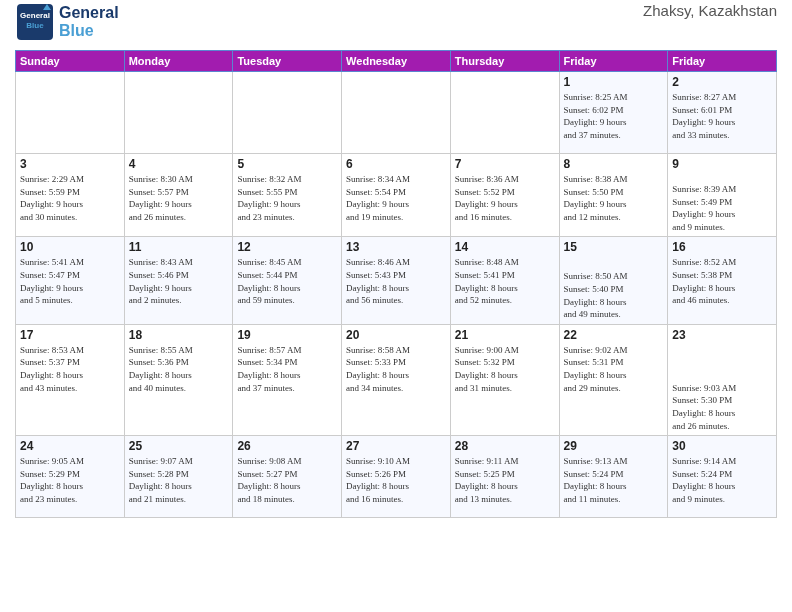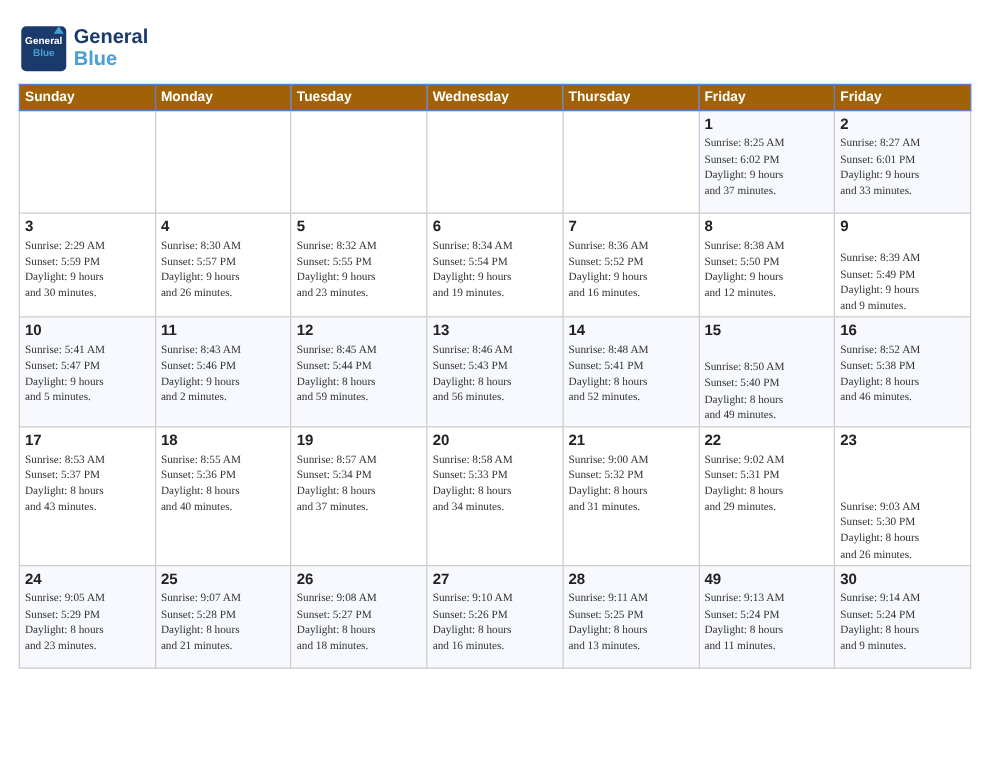--- a/index.html
+++ b/index.html
@@ -1,31 +1,31 @@
 <!DOCTYPE html>
 <html><head>
   <meta charset="utf-8">
   <style>
     * { margin: 0; padding: 0; box-sizing: border-box; }
     body { font-family: Arial, sans-serif; background: #fff; width: 792px; height: 612px; overflow: hidden; }
 
-    .page { width: 792px; height: 604px; padding: 19px 15px; }
+    .page { width: 792px; height: 604px; padding: 2px 15px; }
 
     .header { display: flex; justify-content: space-between; align-items: flex-start; margin-bottom: 8px; }
 
     .logo { display: flex; align-items: center; gap: 4px; }
 
     .title-block { text-align: right; }
     .month-title { font-size: 32px; color: #333; font-weight: 300; }
     .location { font-size: 15px; color: #555; }
 
     .calendar { width: 100%; border-collapse: collapse; table-layout: fixed; }
 
     .calendar th {
-      background: #a16207;
+      background: #a21caf;
       color: #fff;
       font-size: 11px;
       font-weight: bold;
       padding: 4px 4px;
       text-align: left;
       border: 1px solid #5a85d0;
     }
 
     .calendar td {
       border: 1px solid #ccc;
@@ -56,20 +56,21 @@
         <text x="20" y="16" text-anchor="middle" fill="white" font-size="8" font-weight="bold">General</text>
         <text x="20" y="26" text-anchor="middle" fill="#4a9fd4" font-size="8" font-weight="bold">Blue</text>
         <polygon points="28,8 36,8 32,2" fill="#4a9fd4"></polygon>
       </svg>
       <div>
         <div style="font-size:16px;font-weight:bold;color:#1a3a6b;">General</div>
         <div style="font-size:16px;font-weight:bold;color:#4a9fd4;">Blue</div>
       </div>
     </div>
     <div class="title-block">
+      <div class="location">Zhaksy, Kazakhstan</div>
     </div>
   </div>
 
   <table class="calendar">
     <thead>
       <tr>
         <th>Sunday</th>
         <th>Monday</th>
         <th>Tuesday</th>
         <th>Wednesday</th>
@@ -283,21 +284,21 @@
 and 16 minutes.</div>
           </td>
           <td>
             <span class="day-num">28</span>
             <div class="day-info" style="white-space: pre-line;">Sunrise: 9:11 AM
 Sunset: 5:25 PM
 Daylight: 8 hours
 and 13 minutes.</div>
           </td>
           <td>
-            <span class="day-num">49</span>
+            <span class="day-num">29</span>
             <div class="day-info" style="white-space: pre-line;">Sunrise: 9:13 AM
 Sunset: 5:24 PM
 Daylight: 8 hours
 and 11 minutes.</div>
           </td>
           <td>
             <span class="day-num">30</span>
             <div class="day-info" style="white-space: pre-line;">Sunrise: 9:14 AM
 Sunset: 5:24 PM
 Daylight: 8 hours

